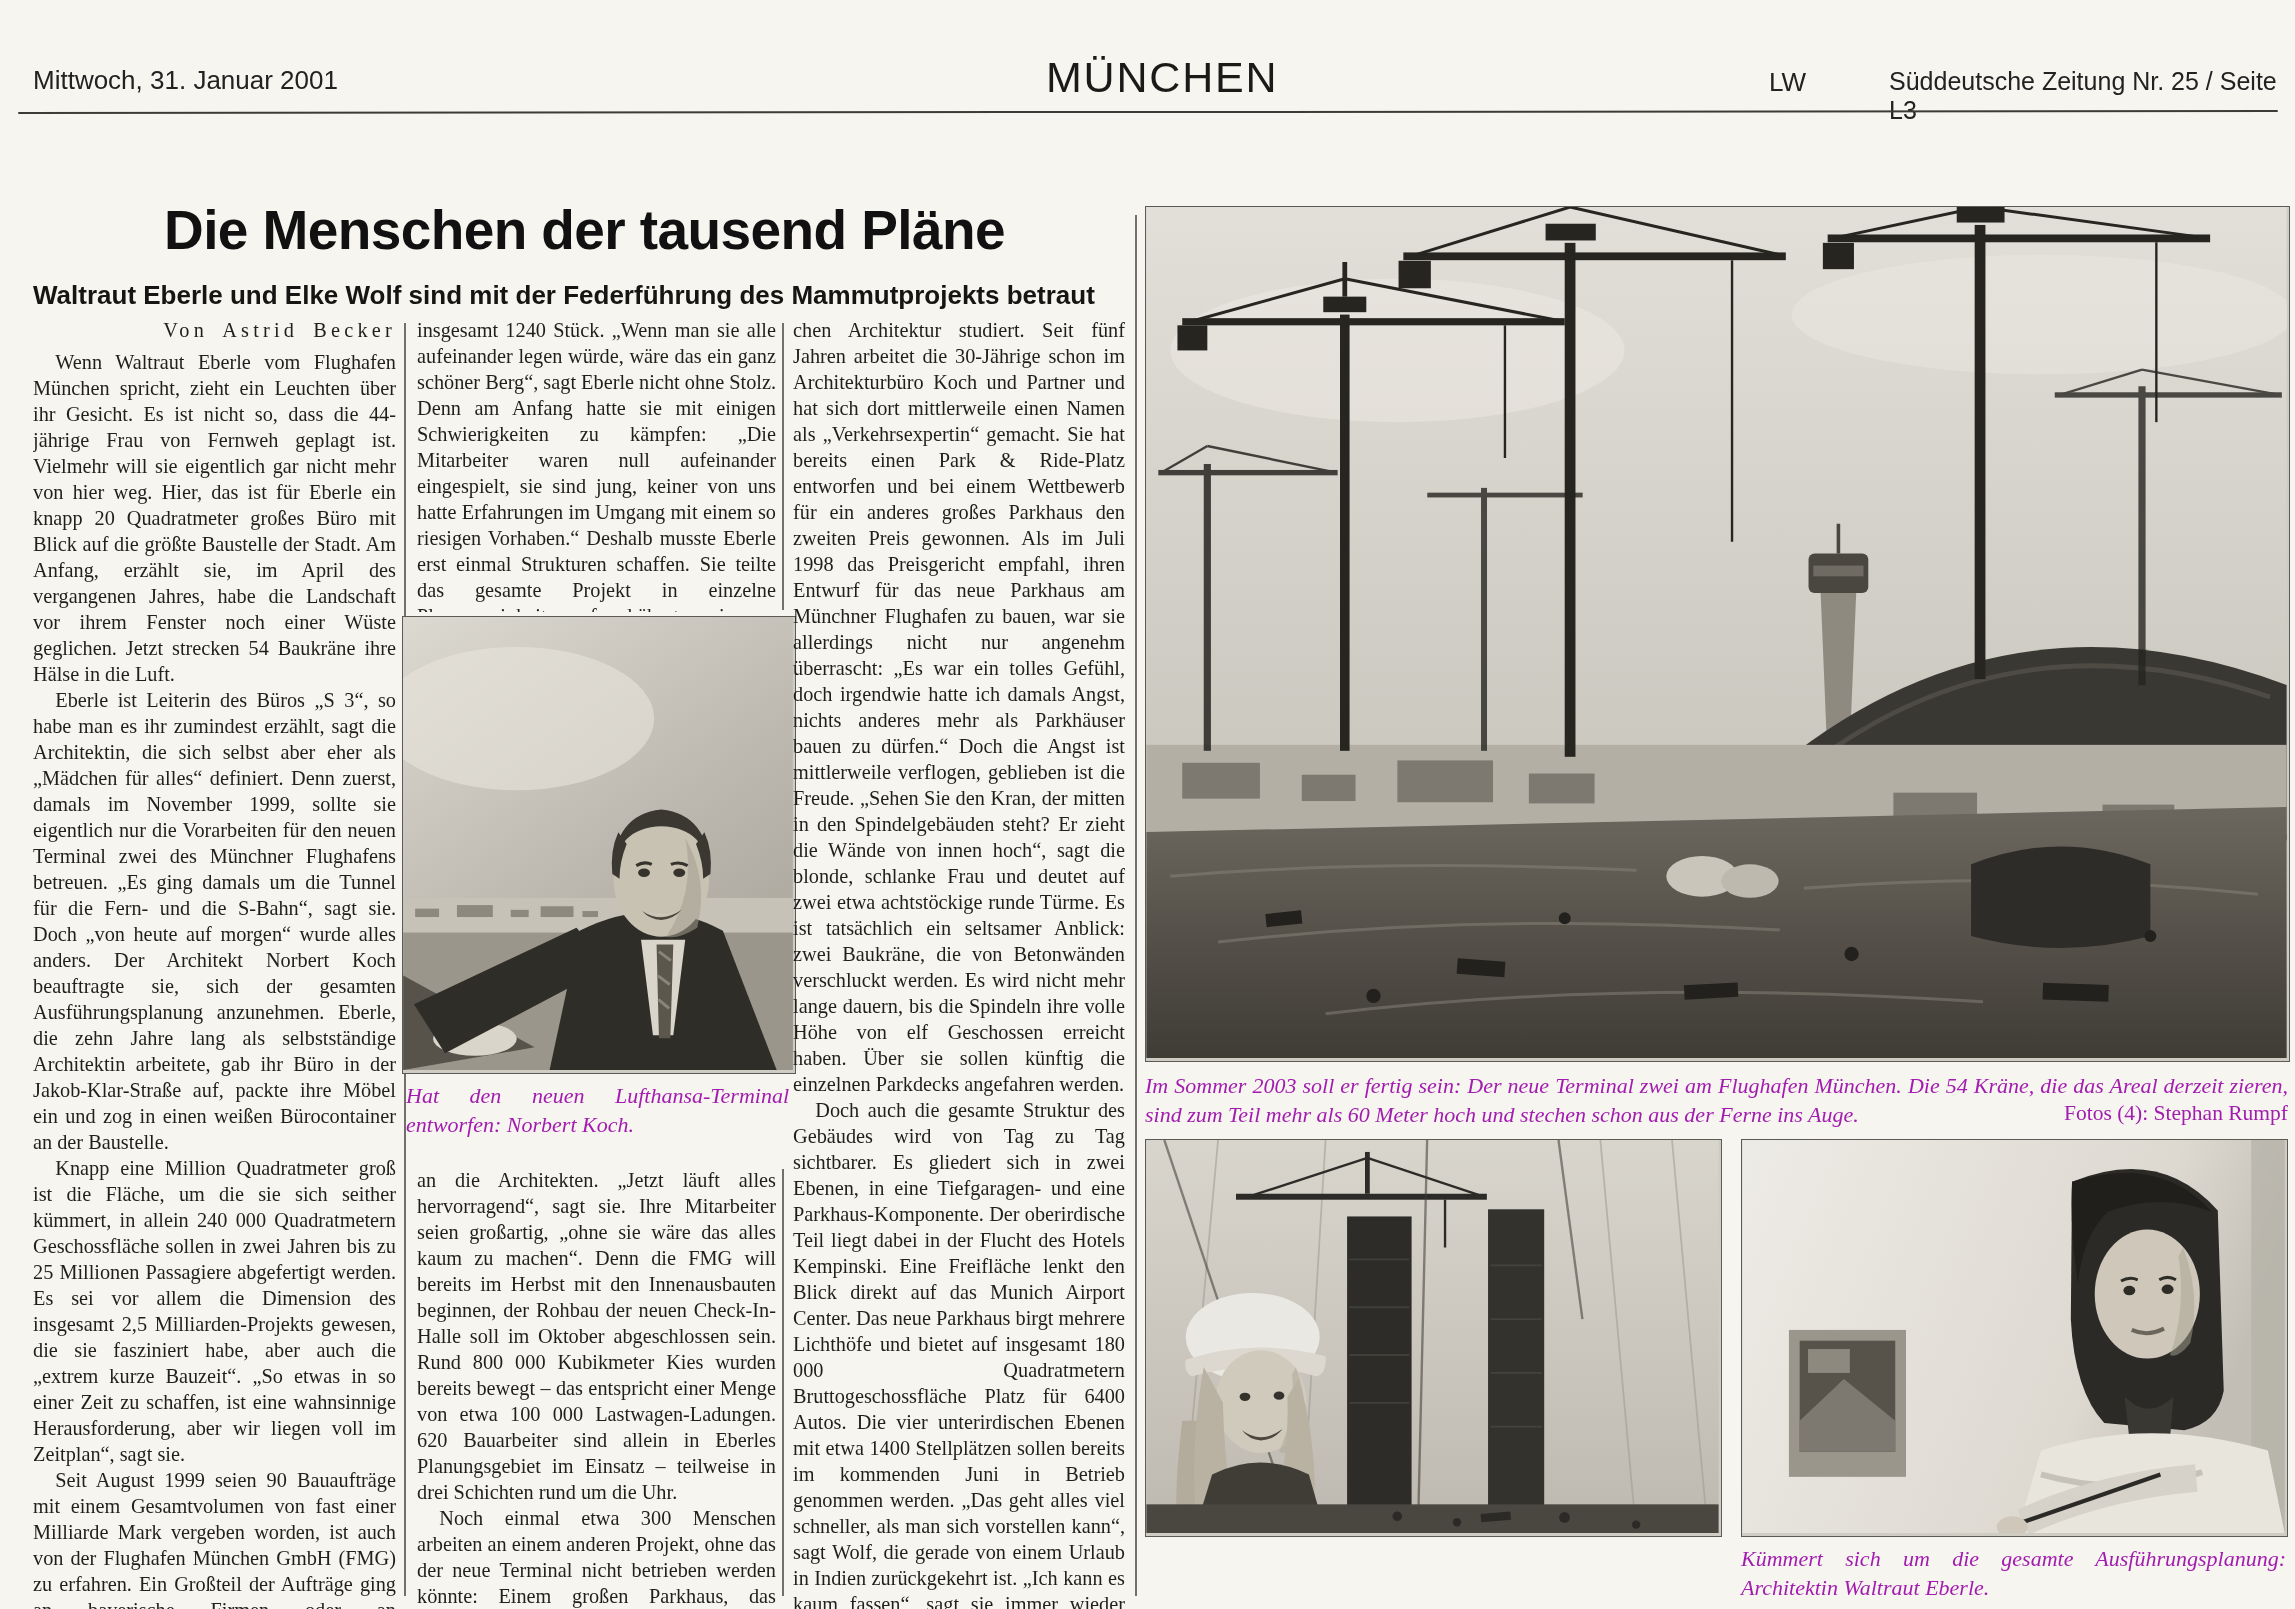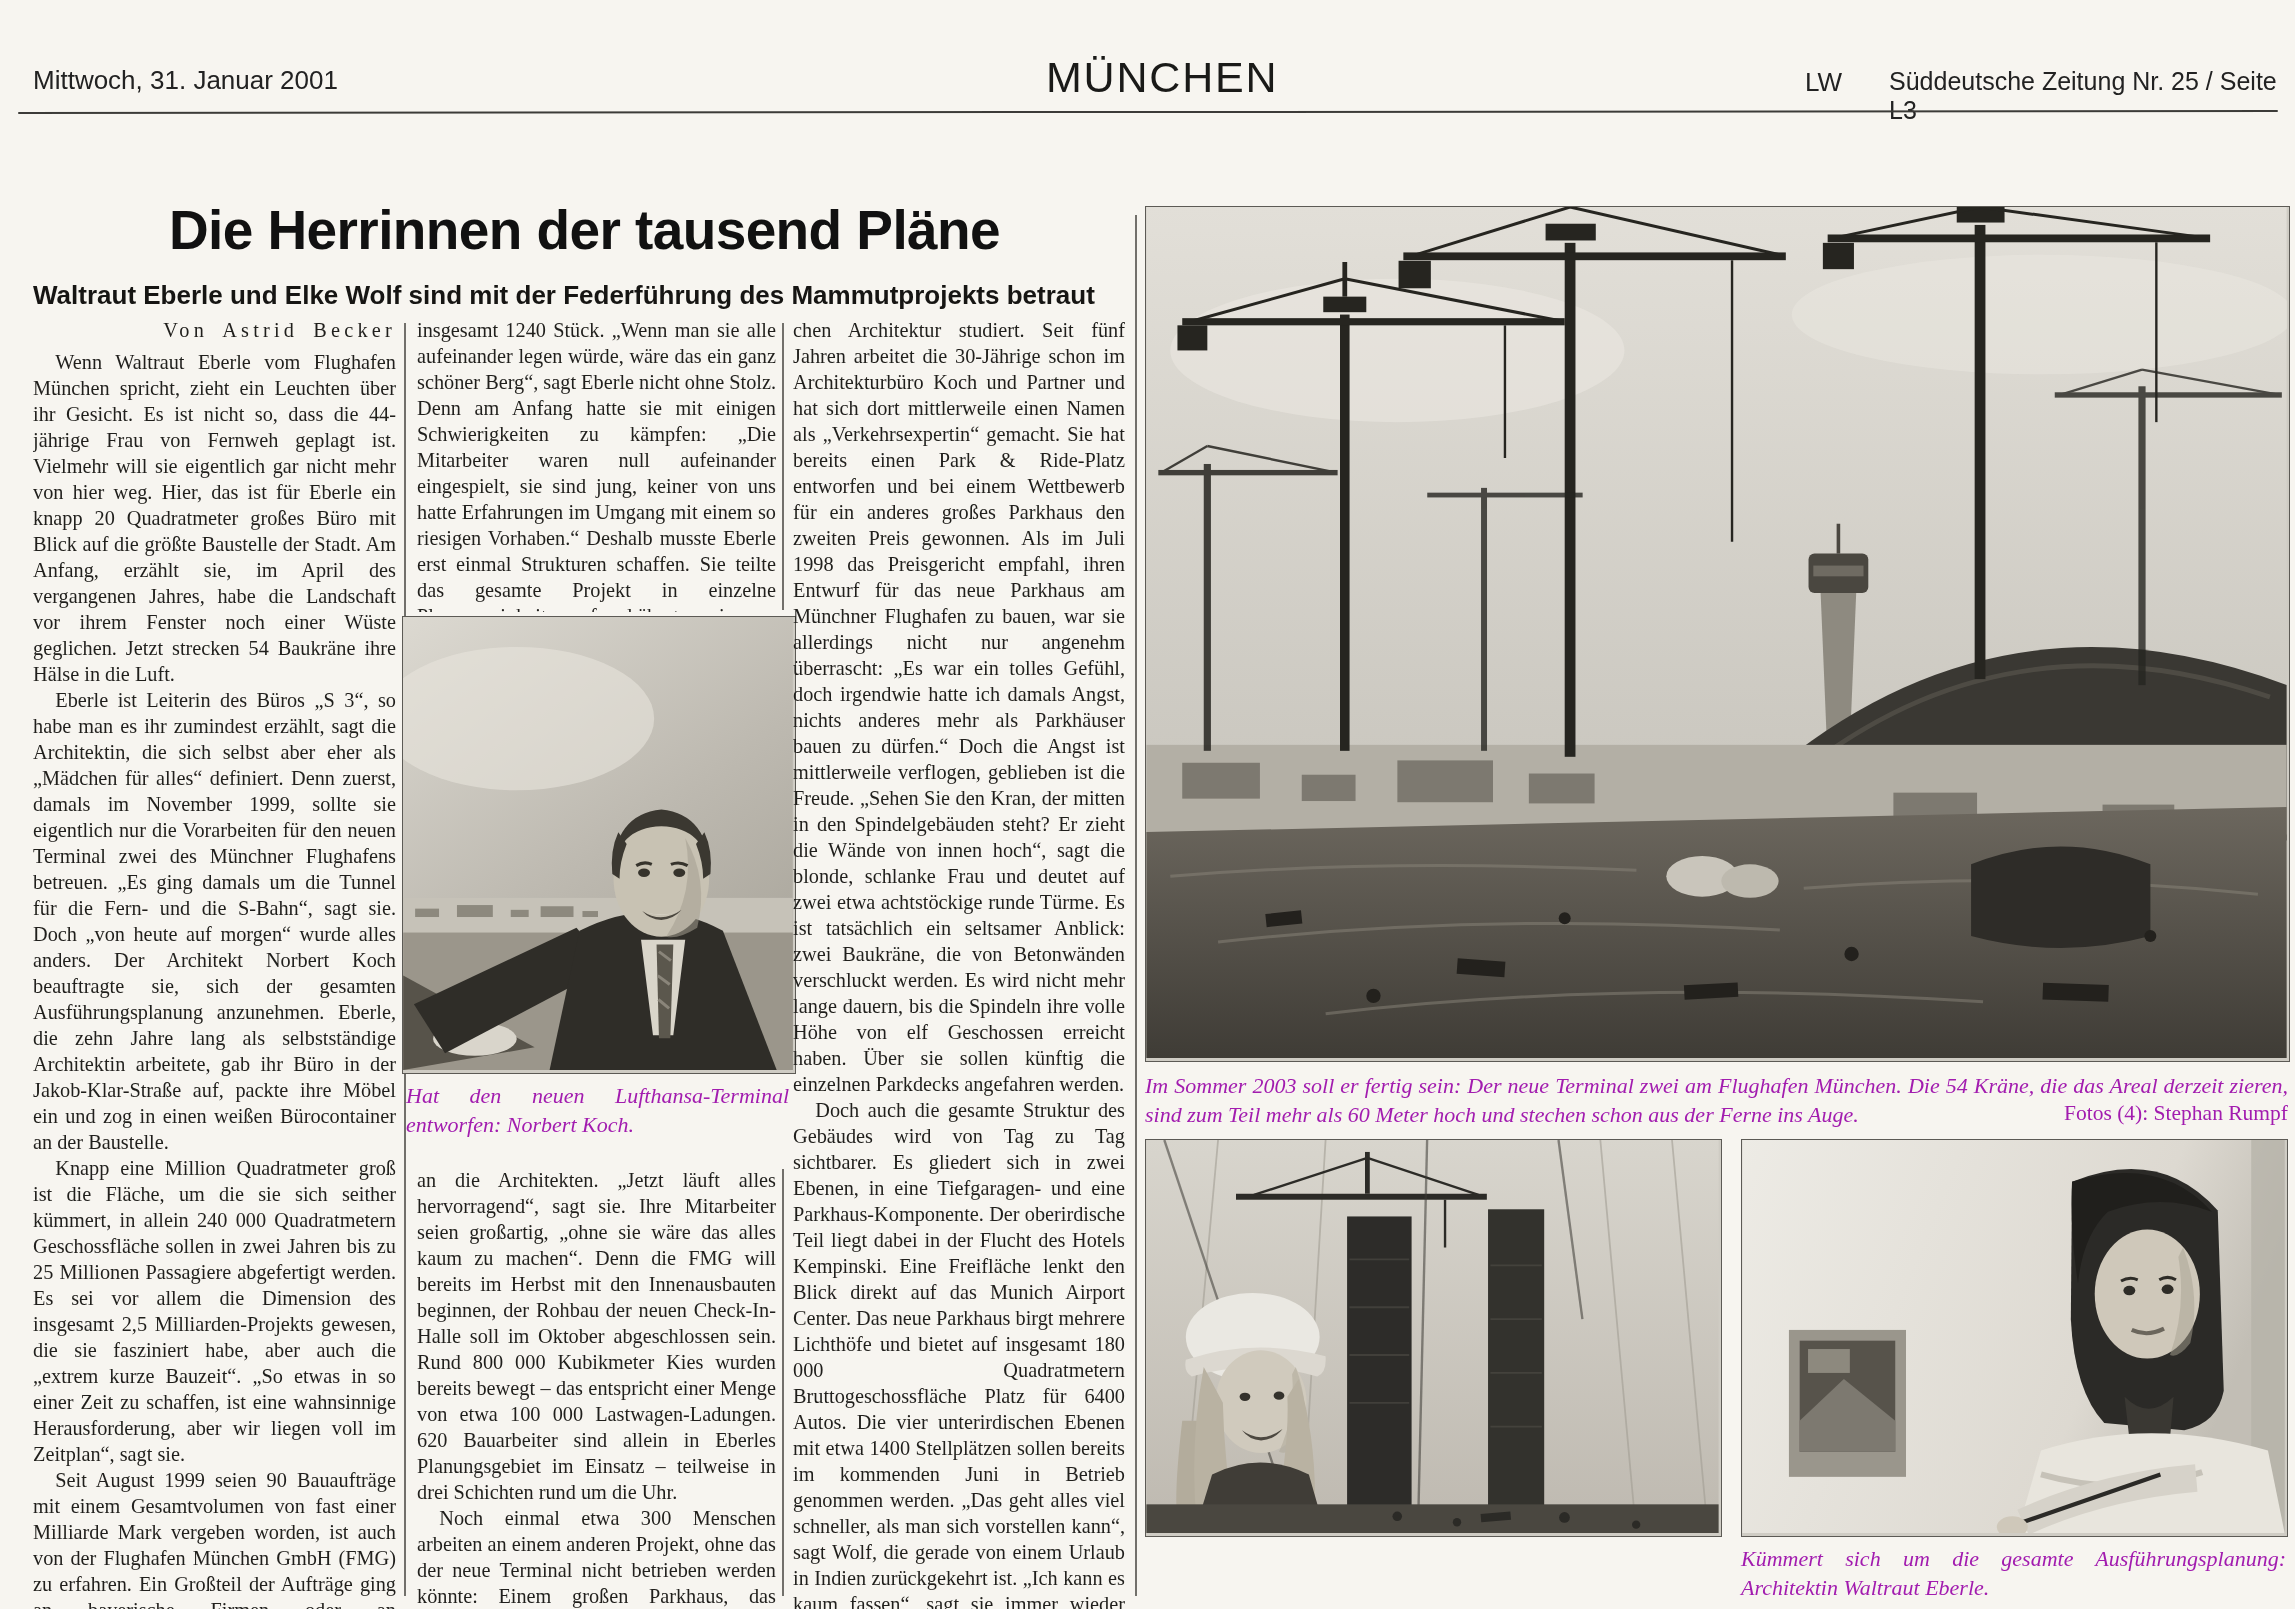--- a/index.html
+++ b/index.html
@@ -7,21 +7,21 @@
     position:relative;width:2295px;height:1609px;margin:0 auto;
     background:#f7f5f0;overflow:hidden;color:#1c1b19;
     font-family:"Liberation Serif", serif;
   }
   
   .mast-date{position:absolute;left:33px;top:65px;font-family:"Liberation Sans",sans-serif;
     font-size:26px;color:#222;}
   .mast-section{position:absolute;left:1046px;top:53px;font-family:"Liberation Sans",sans-serif;
     font-size:43px;letter-spacing:1.8px;color:#1a1a18;}
   .mast-code{position:absolute;left:1769px;top:67px;font-family:"Liberation Sans",sans-serif;
-    font-size:26px;color:#222;margin-left:36px;}
+    font-size:26px;color:#222;}
   .mast-issue{position:absolute;left:1889px;top:67px;font-family:"Liberation Sans",sans-serif;
     font-size:25px;color:#222;}
   .rule-top{position:absolute;left:18px;top:111px;width:2260px;height:2.4px;background:#3c3b38;
     border-radius:1.2px;transform:rotate(-0.05deg);}
   
   .kicker{position:absolute;left:0;top:142px;width:2295px;text-align:center;
     font-family:"Liberation Sans",sans-serif;font-size:34px;color:#161513;}
   .kicker span{border-bottom:2.4px solid #2a2927;padding-bottom:7.2px;}
   .headline{position:absolute;left:33px;top:198px;width:1103px;margin:0;text-align:center;
     font-family:"Liberation Sans",sans-serif;font-weight:bold;font-size:55px;
@@ -65,21 +65,21 @@
 <body>
 
 <div class="page">
 
   <div class="mast-date">Mittwoch, 31. Januar 2001</div>
   <div class="mast-section">MÜNCHEN</div>
   <div class="mast-code">LW</div>
   <div class="mast-issue">Süddeutsche Zeitung Nr. 25 / Seite L3</div>
   <div class="rule-top"></div>
 
-  <h1 class="headline">Die Herrinnen der tausend Pläne</h1>
+  <h1 class="headline">Die Menschen der tausend Pläne</h1>
   <h2 class="deck">Waltraut Eberle und Elke Wolf sind mit der Federführung des Mammutprojekts betraut</h2>
 
   <div class="vrule" id="vr1"></div>
   <div class="vrule" id="vr2a"></div>
   <div class="vrule" id="vr2b"></div>
   <div class="vrule" id="vr3"></div>
 
   <div class="col" id="col1">
     <p class="byline">Von Astrid Becker</p>
     <p>Wenn Waltraut Eberle vom Flughafen München spricht, zieht ein Leuchten über ihr Gesicht. Es ist nicht so, dass die 44-jährige Frau von Fernweh geplagt ist. Vielmehr will sie eigentlich gar nicht mehr von hier weg. Hier, das ist für Eberle ein knapp 20 Quadratmeter großes Büro mit Blick auf die größte Baustelle der Stadt. Am Anfang, erzählt sie, im April des vergangenen Jahres, habe die Landschaft vor ihrem Fenster noch einer Wüste geglichen. Jetzt strecken 54 Baukräne ihre Hälse in die Luft.</p>

